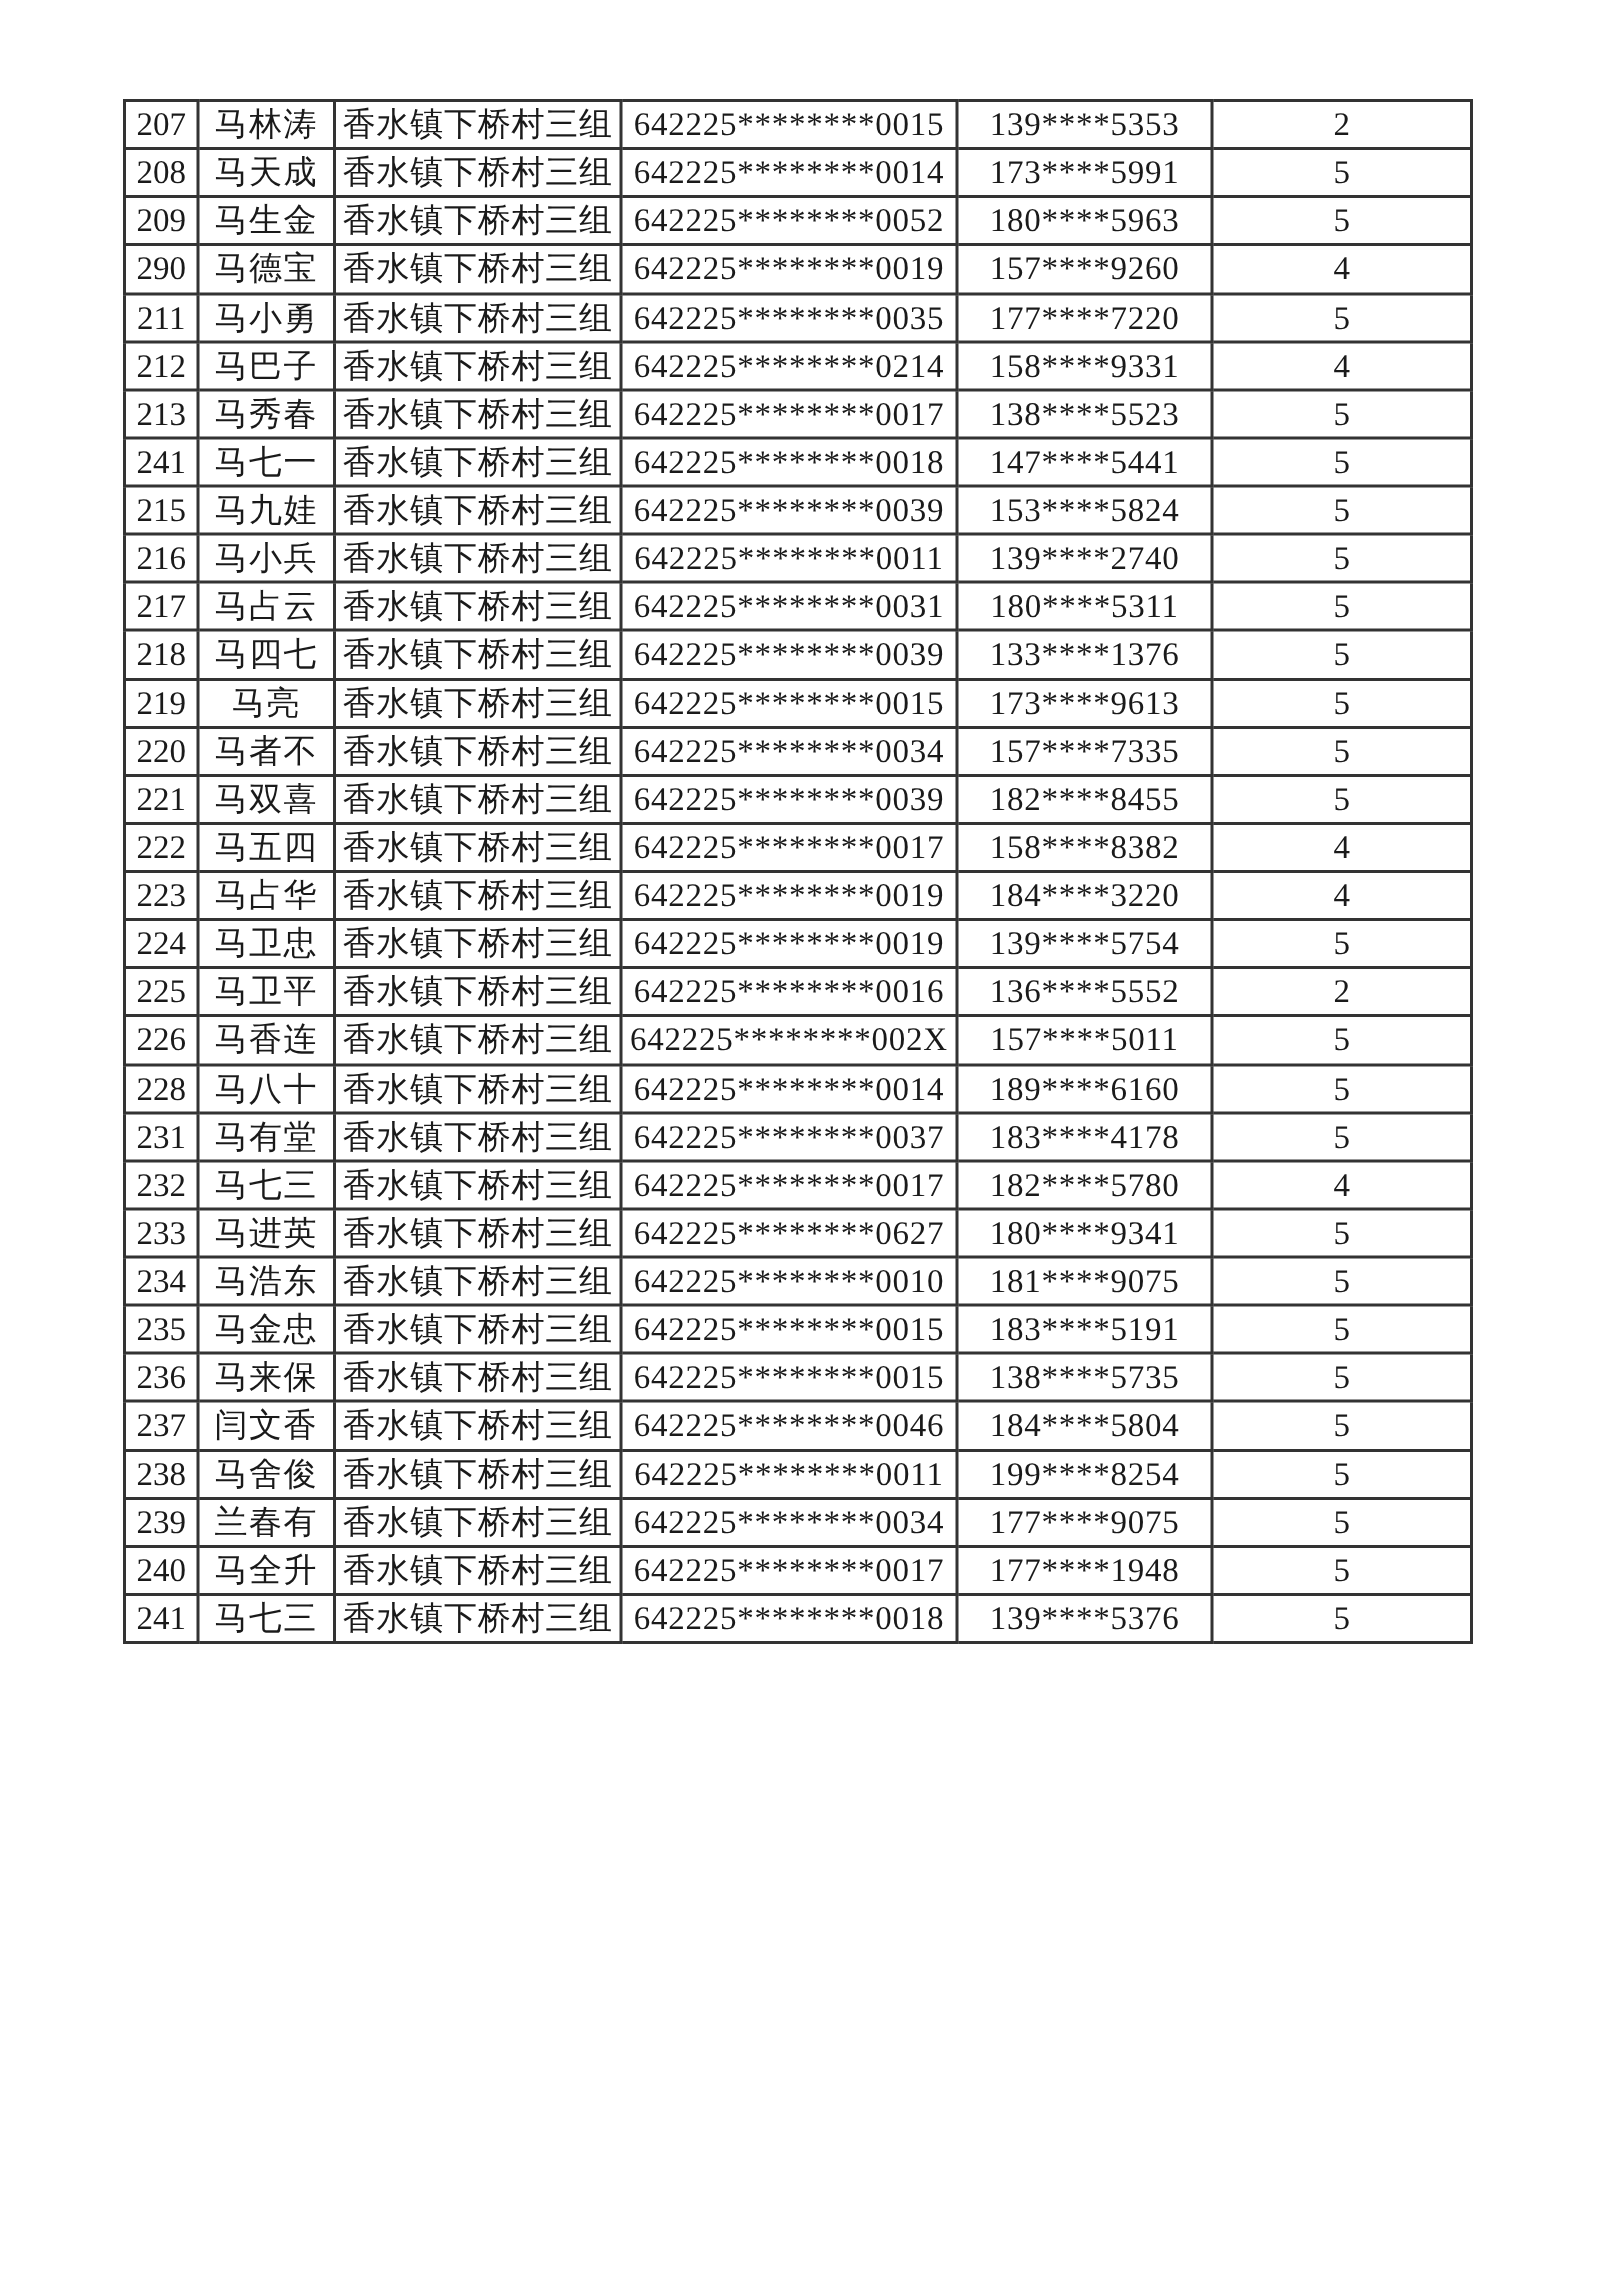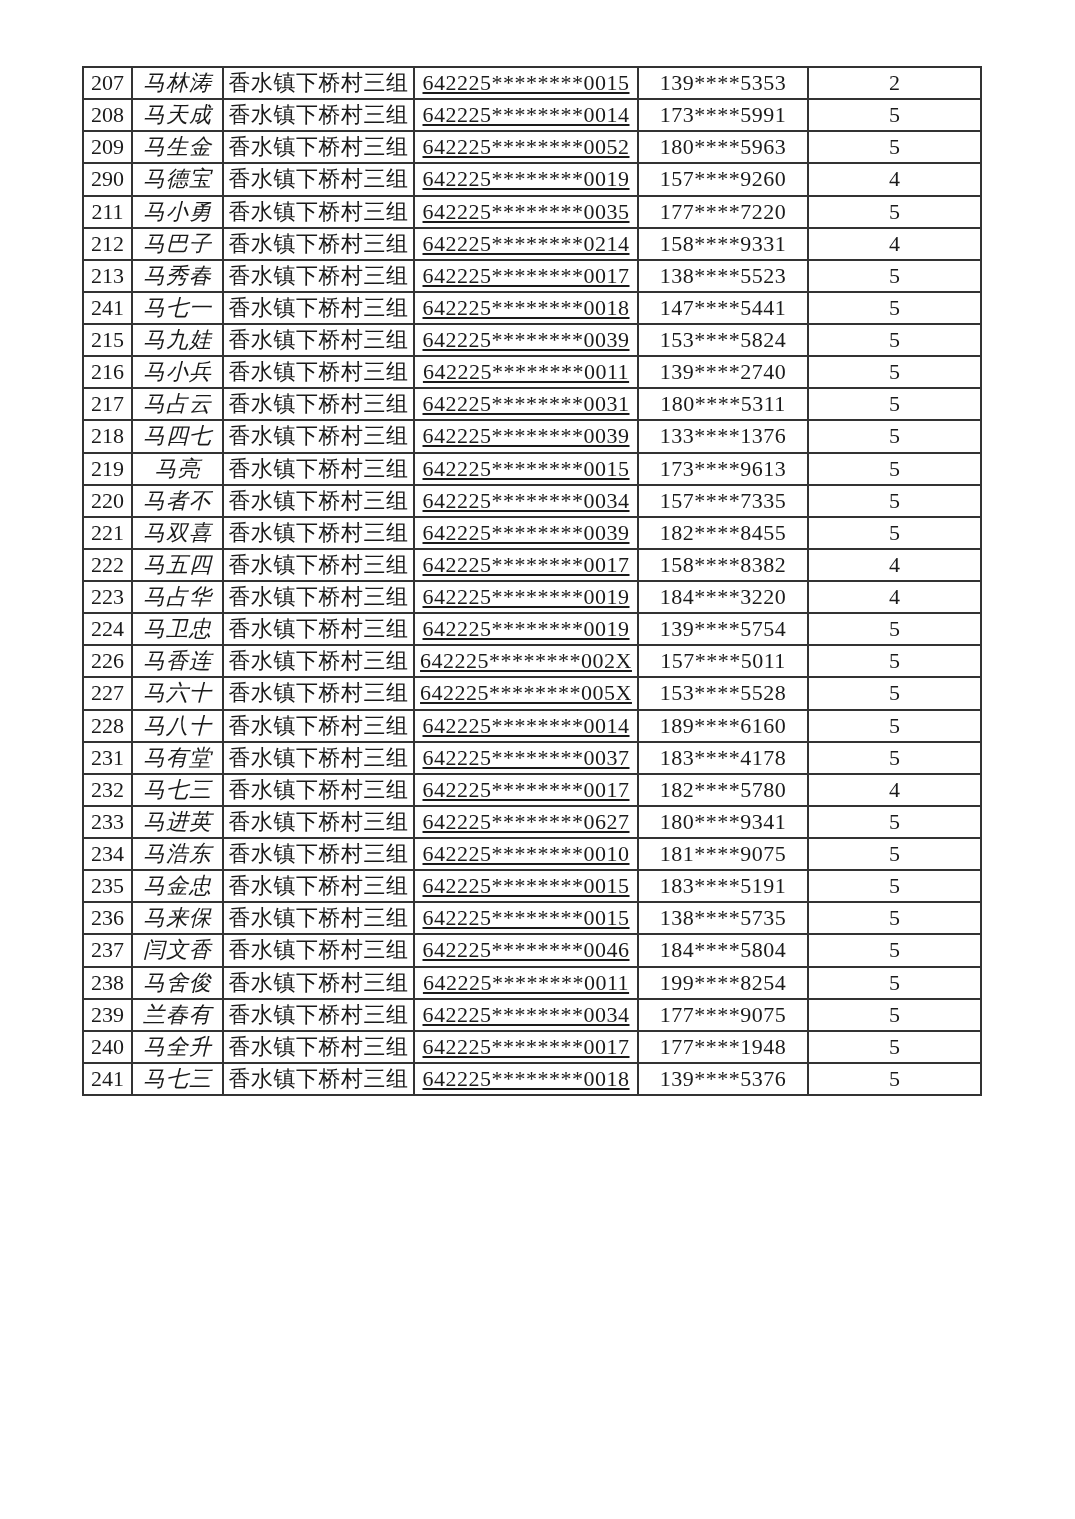--- a/index.html
+++ b/index.html
@@ -33,23 +33,23 @@
     text-align: center;
     vertical-align: middle;
     font-size: 22px;
     line-height: 1;
     padding: 0;
     overflow: hidden;
     white-space: nowrap;
     color: #1a1a1a;
   }
   td.c-idx   { font-variant-numeric: lining-nums; }
-  td.c-name  { letter-spacing: 1px; font-style: italic; }
+  td.c-name  { letter-spacing: 1px; }
   td.c-addr  { letter-spacing: 0.5px; }
-  td.c-id    { letter-spacing: 0.5px; text-decoration: underline; }
+  td.c-id    { letter-spacing: 0.5px; }
   td.c-phone { letter-spacing: 0.5px; }
 </style>
 </head>
 <body>
 
 <div class="page">
   <table class="records">
     <colgroup>
       <col style="width:49px">
       <col style="width:91px">
@@ -197,33 +197,33 @@
         </tr>
         <tr>
           <td class="c-idx">224</td>
           <td class="c-name">马卫忠</td>
           <td class="c-addr">香水镇下桥村三组</td>
           <td class="c-id">642225********0019</td>
           <td class="c-phone">139****5754</td>
           <td class="c-count">5</td>
         </tr>
         <tr>
+          <td class="c-idx">225</td>
+          <td class="c-name">马卫平</td>
+          <td class="c-addr">香水镇下桥村三组</td>
+          <td class="c-id">642225********0016</td>
+          <td class="c-phone">136****5552</td>
+          <td class="c-count">2</td>
+        </tr>
+        <tr>
           <td class="c-idx">226</td>
           <td class="c-name">马香连</td>
           <td class="c-addr">香水镇下桥村三组</td>
           <td class="c-id">642225********002X</td>
           <td class="c-phone">157****5011</td>
-          <td class="c-count">5</td>
-        </tr>
-        <tr>
-          <td class="c-idx">227</td>
-          <td class="c-name">马六十</td>
-          <td class="c-addr">香水镇下桥村三组</td>
-          <td class="c-id">642225********005X</td>
-          <td class="c-phone">153****5528</td>
           <td class="c-count">5</td>
         </tr>
         <tr>
           <td class="c-idx">228</td>
           <td class="c-name">马八十</td>
           <td class="c-addr">香水镇下桥村三组</td>
           <td class="c-id">642225********0014</td>
           <td class="c-phone">189****6160</td>
           <td class="c-count">5</td>
         </tr>

